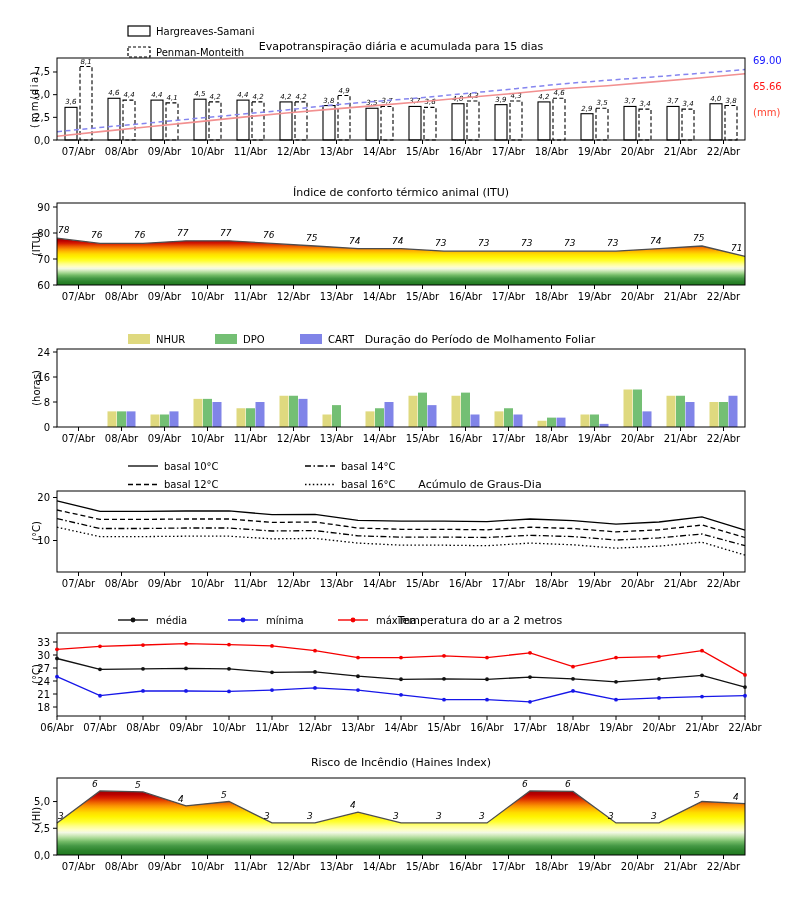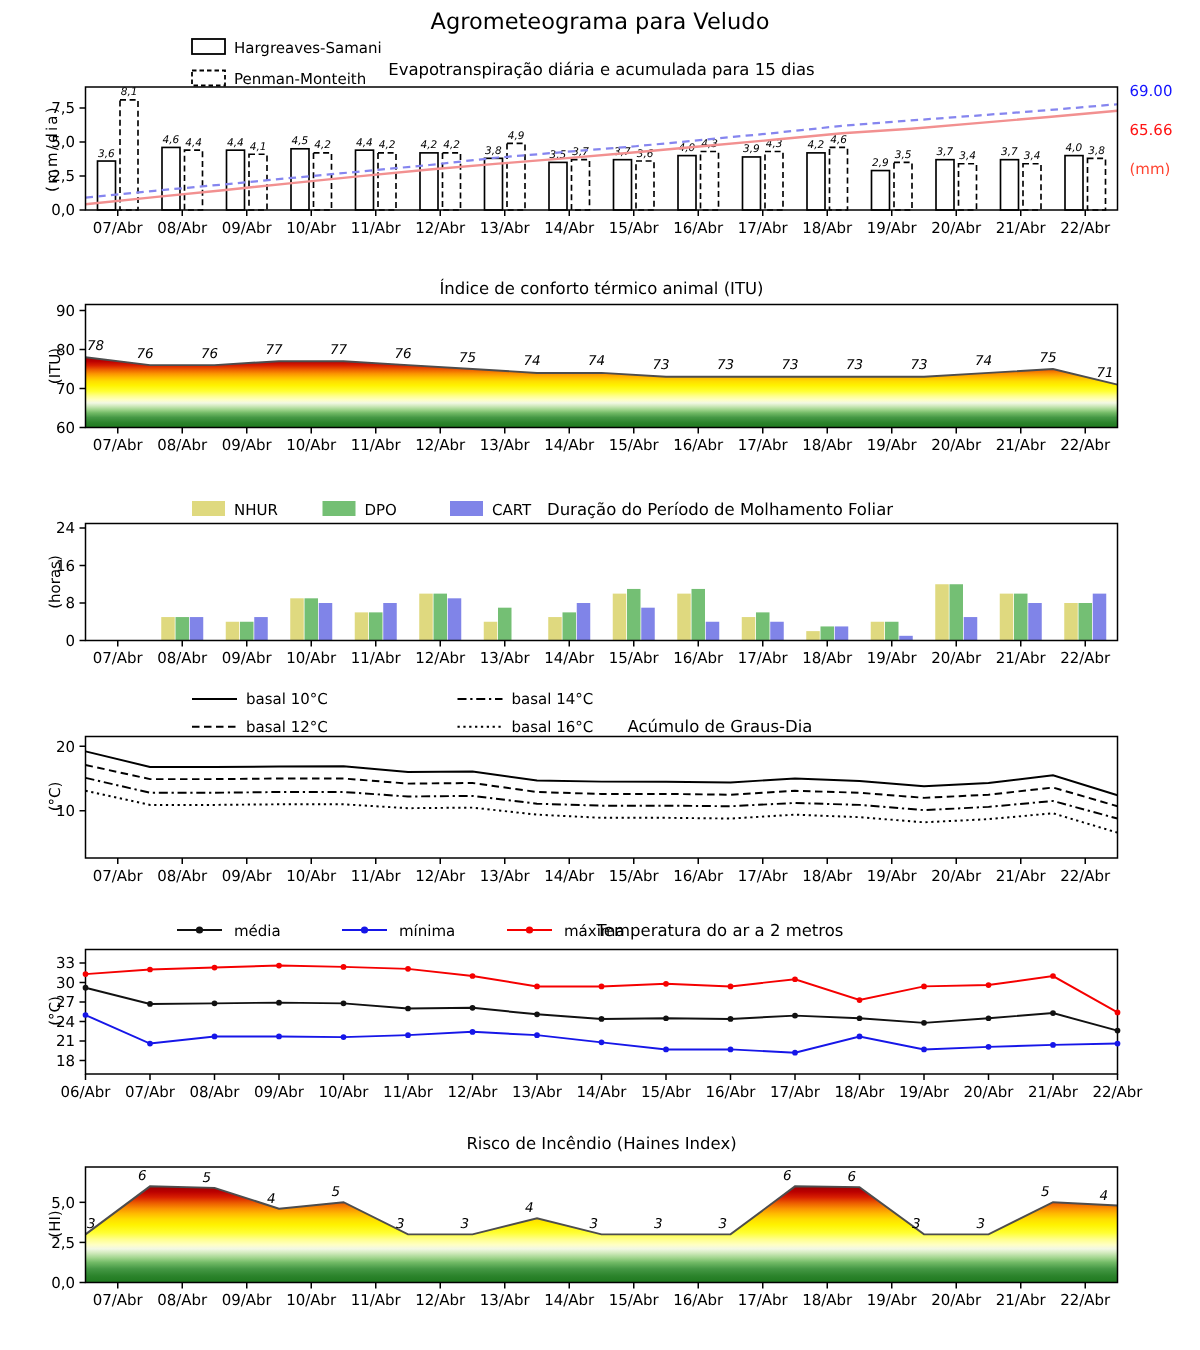--- a/index.html
+++ b/index.html
@@ -5,21 +5,20 @@
   html,body{margin:0;padding:0;background:#ffffff;}
   #page{position:relative;width:800px;height:900px;background:#fff;font-family:"DejaVu Sans","Liberation Sans",sans-serif;}
   #main-title{position:absolute;top:5px;left:0;width:800px;text-align:center;font-size:15px;color:#000;}
   #fig{position:absolute;top:0;left:0;}
   text{font-family:"DejaVu Sans","Liberation Sans",sans-serif;}
 </style>
 </head>
 <body>
 <div id="page">
 
-<div id="main-title">Agrometeograma para Veludo</div>
 <svg id="fig" width="800" height="900" viewBox="0 0 800 900">
       <defs>
         <linearGradient id="grad-itu" x1="0" x2="0" y1="238.2" y2="285" gradientUnits="userSpaceOnUse">
           <stop offset="0" stop-color="#9b0000"></stop>
           <stop offset="0.058" stop-color="#bb0000"></stop>
           <stop offset="0.115" stop-color="#d81f00"></stop>
           <stop offset="0.175" stop-color="#ec5d00"></stop>
           <stop offset="0.233" stop-color="#fa9301"></stop>
           <stop offset="0.283" stop-color="#ffb900"></stop>
           <stop offset="0.34" stop-color="#ffdd00"></stop>

